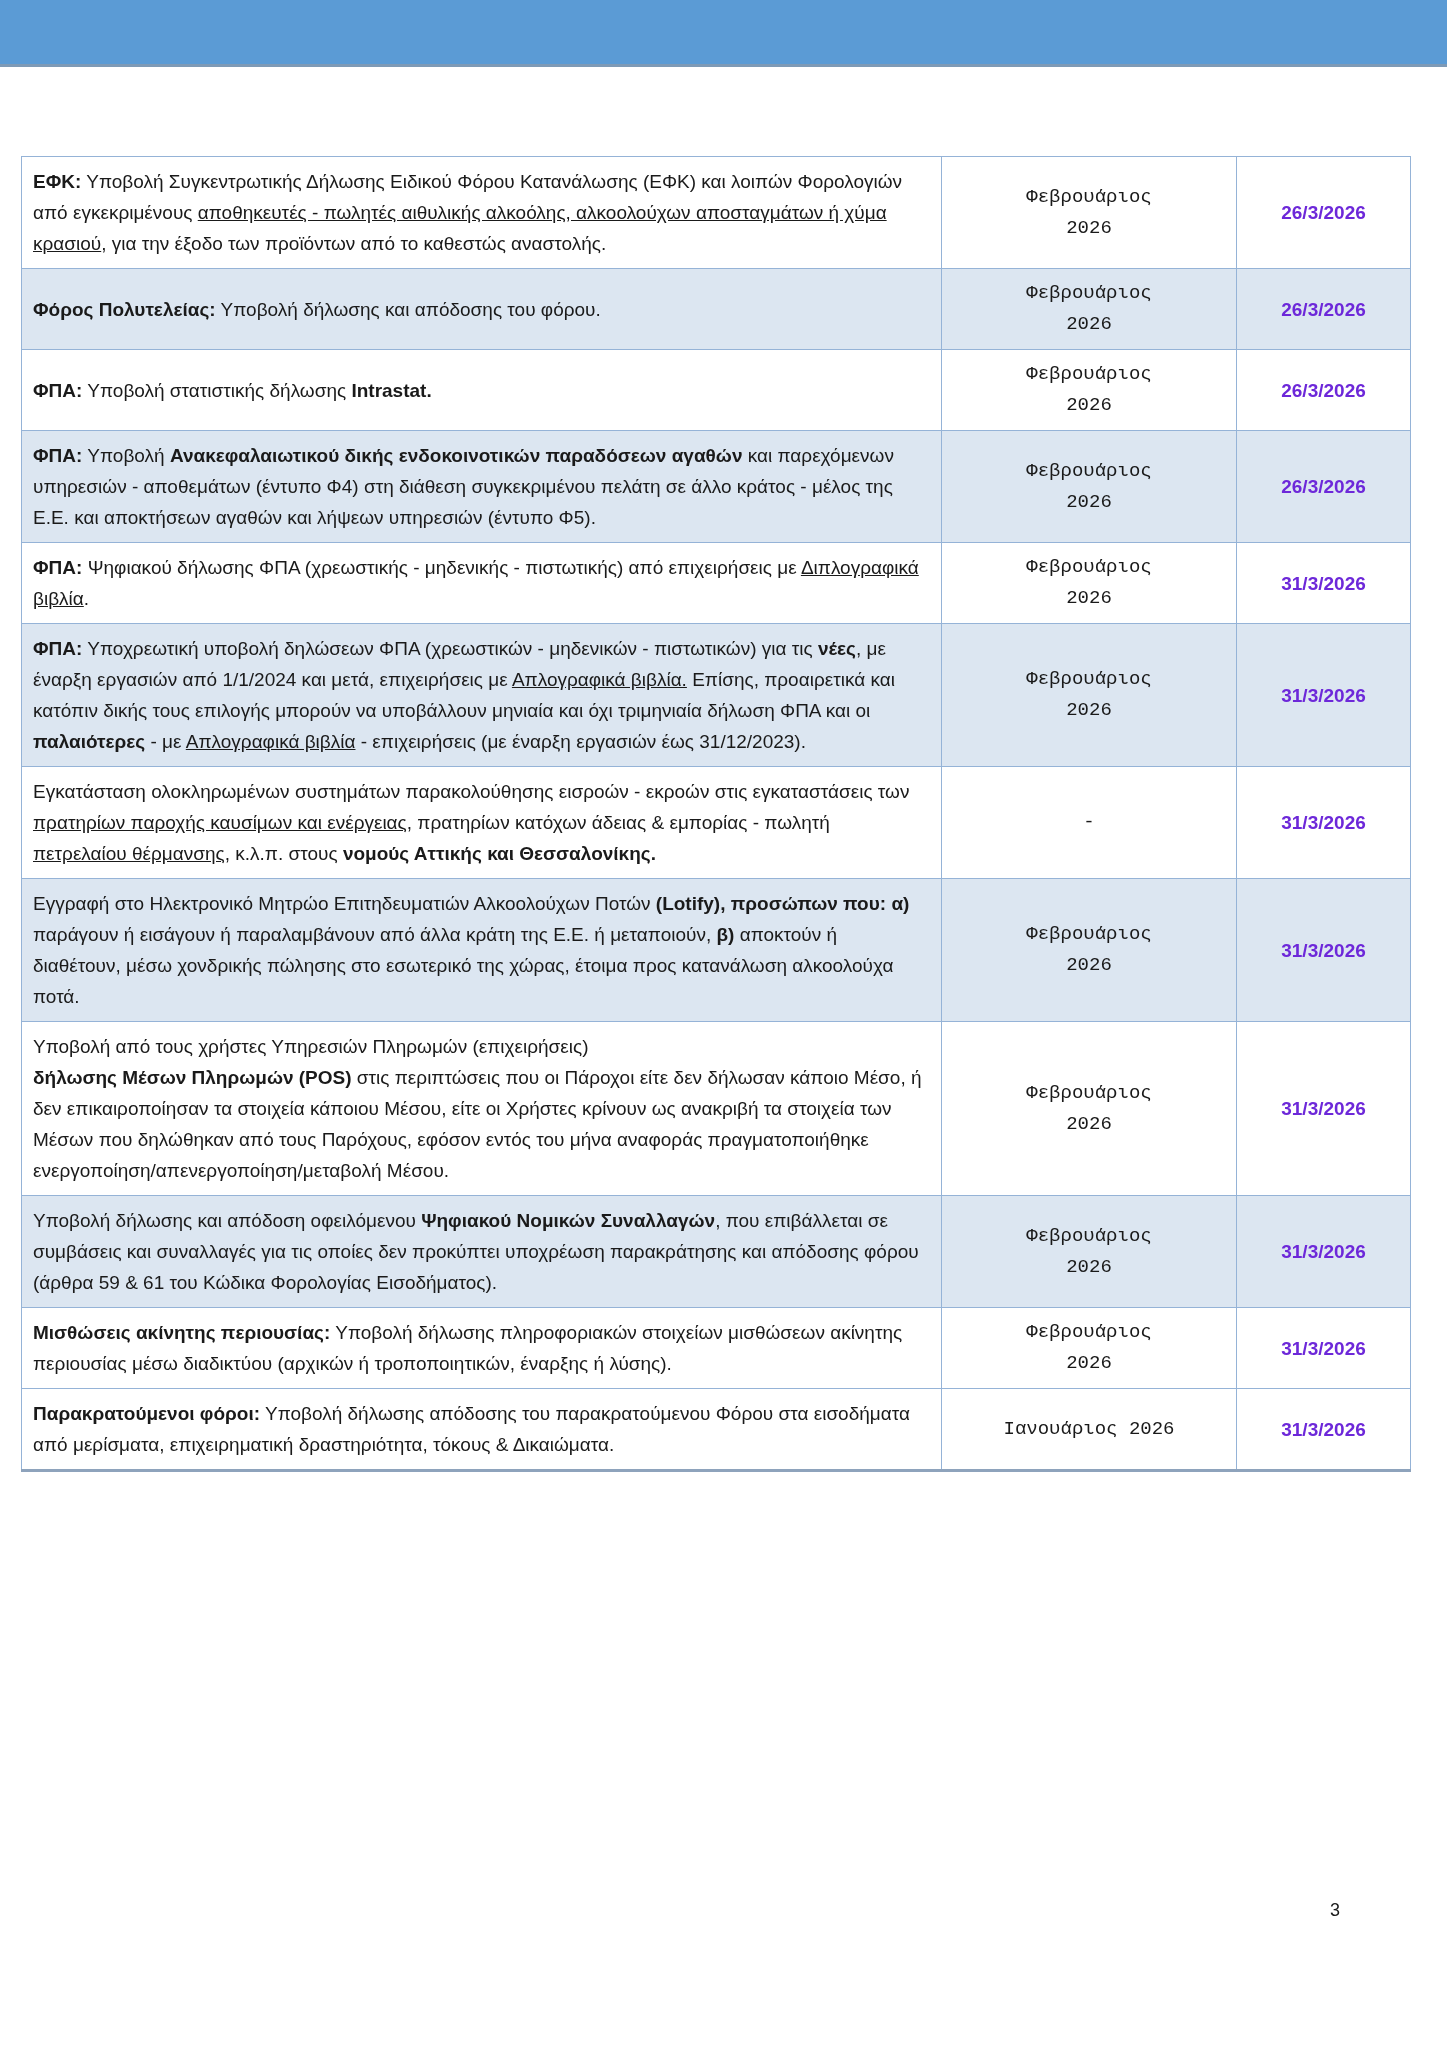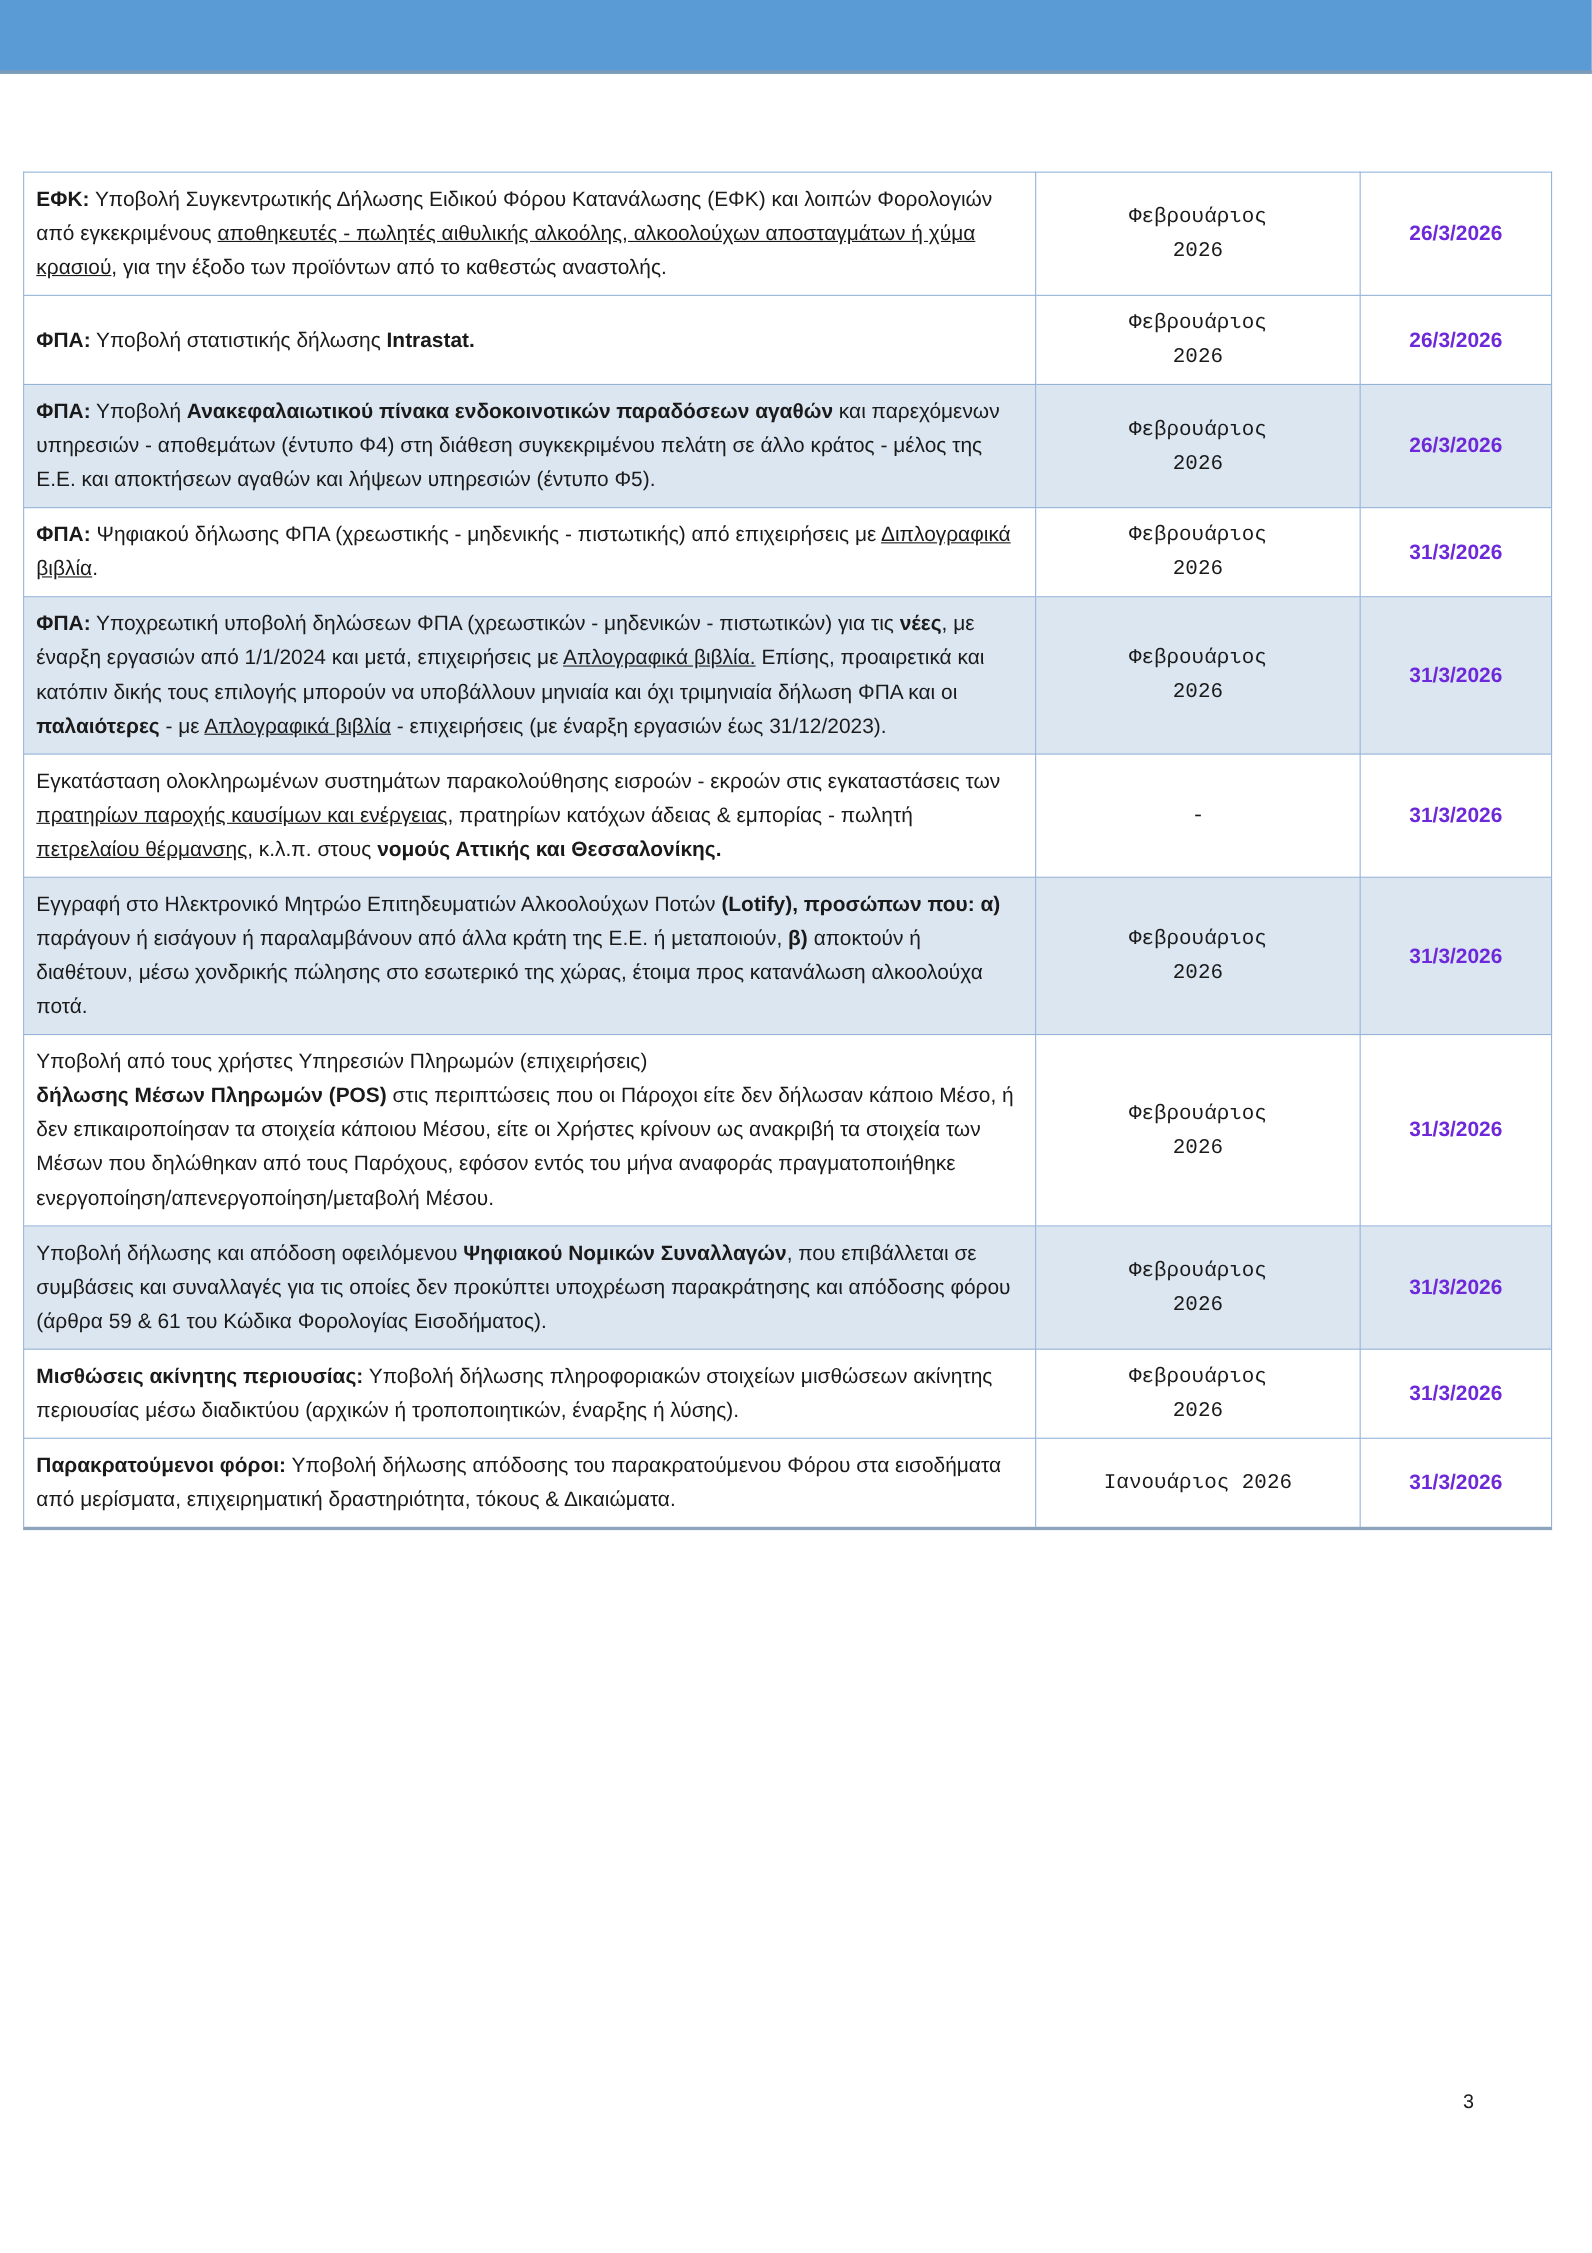--- a/index.html
+++ b/index.html
@@ -87,28 +87,34 @@
     <col style="width:295px">
     <col style="width:174px">
   </colgroup>
   <tbody id="table-body">
       <tr class="plain">
         <td class="desc"><span class="seg-b">ΕΦΚ:</span><span> Υποβολή Συγκεντρωτικής Δήλωσης Ειδικού Φόρου Κατανάλωσης (ΕΦΚ) και λοιπών Φορολογιών από εγκεκριμένους </span><span class="seg-u">αποθηκευτές - πωλητές αιθυλικής αλκοόλης, αλκοολούχων αποσταγμάτων ή χύμα κρασιού</span><span>, για την έξοδο των προϊόντων από το καθεστώς αναστολής.</span></td>
         <td class="period">Φεβρουάριος
 2026</td>
         <td class="deadline">26/3/2026</td>
       </tr>
+      <tr class="shaded">
+        <td class="desc"><span class="seg-b">Φόρος Πολυτελείας:</span><span> Υποβολή δήλωσης και απόδοσης του φόρου.</span></td>
+        <td class="period">Φεβρουάριος
+2026</td>
+        <td class="deadline">26/3/2026</td>
+      </tr>
       <tr class="plain">
         <td class="desc"><span class="seg-b">ΦΠΑ:</span><span> Υποβολή στατιστικής δήλωσης </span><span class="seg-b">Intrastat.</span></td>
         <td class="period">Φεβρουάριος
 2026</td>
         <td class="deadline">26/3/2026</td>
       </tr>
       <tr class="shaded">
-        <td class="desc"><span class="seg-b">ΦΠΑ:</span><span> Υποβολή </span><span class="seg-b">Ανακεφαλαιωτικού πίνακα ενδοκοινοτικών παραδόσεων αγαθών</span><span> και παρεχόμενων υπηρεσιών - αποθεμάτων (έντυπο Φ4) στη διάθεση συγκεκριμένου πελάτη σε άλλο κράτος - μέλος της Ε.Ε. και αποκτήσεων αγαθών και λήψεων υπηρεσιών (έντυπο Φ5).</span></td>
+        <td class="desc"><span class="seg-b">ΦΠΑ:</span><span> Υποβολή </span><span class="seg-b">Ανακεφαλαιωτικού δικής ενδοκοινοτικών παραδόσεων αγαθών</span><span> και παρεχόμενων υπηρεσιών - αποθεμάτων (έντυπο Φ4) στη διάθεση συγκεκριμένου πελάτη σε άλλο κράτος - μέλος της Ε.Ε. και αποκτήσεων αγαθών και λήψεων υπηρεσιών (έντυπο Φ5).</span></td>
         <td class="period">Φεβρουάριος
 2026</td>
         <td class="deadline">26/3/2026</td>
       </tr>
       <tr class="plain">
         <td class="desc"><span class="seg-b">ΦΠΑ:</span><span> Ψηφιακού δήλωσης ΦΠΑ (χρεωστικής - μηδενικής - πιστωτικής) από επιχειρήσεις με </span><span class="seg-u">Διπλογραφικά βιβλία</span><span>.</span></td>
         <td class="period">Φεβρουάριος
 2026</td>
         <td class="deadline">31/3/2026</td>
       </tr>

